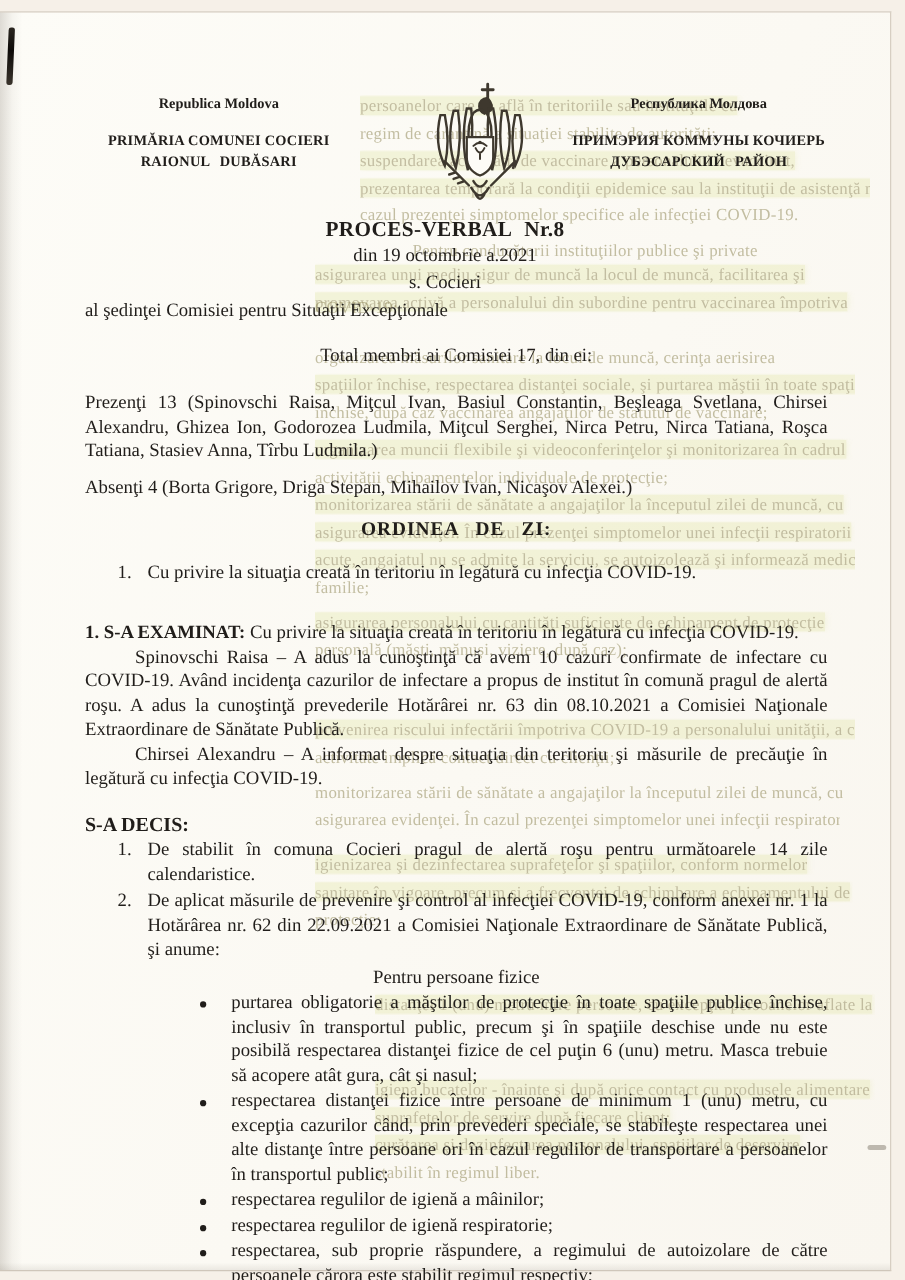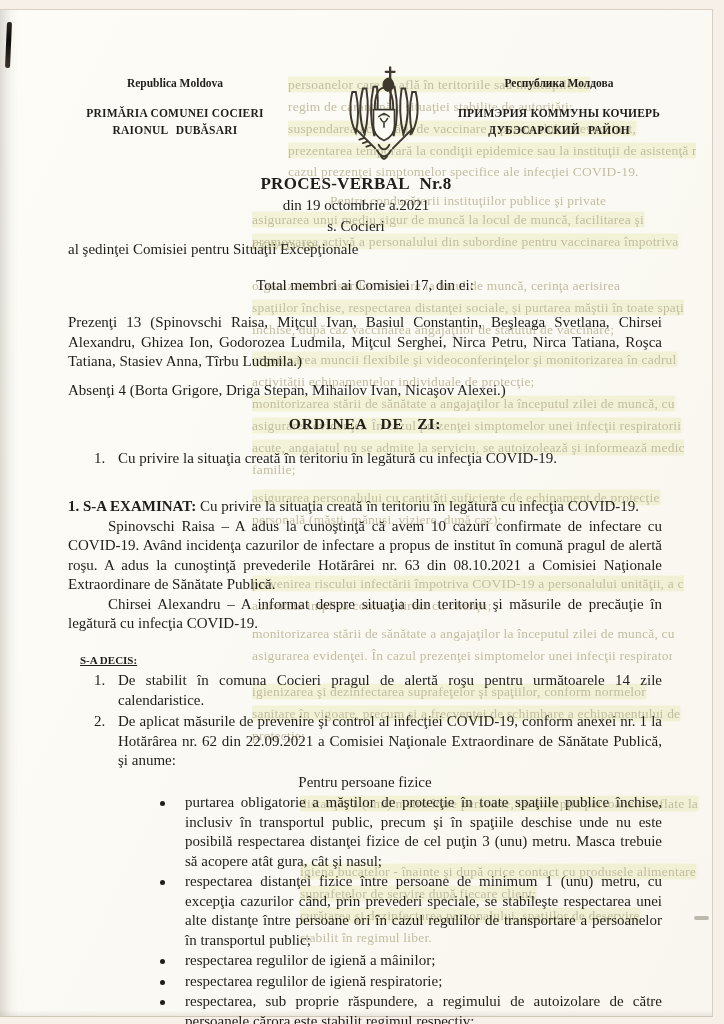--- a/index.html
+++ b/index.html
@@ -64,21 +64,21 @@
   .agenda-heading{
     text-align:center;font-weight:bold;font-size:15.5px;
     word-spacing:9px;letter-spacing:.8px;margin:0 0 15px 0;
   }
   ol.plain{list-style:none;margin:0;padding:0;}
   ol.plain>li{position:relative;padding-left:50px;margin:0 0 2px 0;}
   ol.plain>li>.num{position:absolute;left:26px;top:0;}
   .agenda-list{margin-bottom:29px !important;}
   .examined{margin-bottom:0 !important;}
   .indented{text-indent:40px;}
-  .decis-heading{font-weight:bold;font-size:11px;margin:17px 0 1px 12px;text-decoration:underline;}
+  .decis-heading{font-weight:bold;font-size:16px;margin:17px 0 1px 0;}
   .subheading{text-align:center;margin:1px 0 1px 0 !important;}
   ul.bullets{list-style:none;margin:0;padding:0;}
   ul.bullets>li{position:relative;padding-left:117px;margin:0 0 1px 0;}
   ul.bullets>li::before{
     content:"";position:absolute;left:92px;top:8px;width:5px;height:5px;
     border-radius:50%;background:#201d1a;
   }
 </style>
 <title>PROCES-VERBAL Nr.8</title></head>
 <body>
@@ -196,21 +196,21 @@
         <p class="indented jst">Spinovschi Raisa – A adus la cunoştinţă că avem 10 cazuri confirmate de infectare cu COVID-19. Având incidenţa cazurilor de infectare a propus de institut în comună pragul de alertă roşu. A adus la cunoştinţă prevederile Hotărârei nr. 63 din 08.10.2021 a Comisiei Naţionale Extraordinare de Sănătate Publică.</p>
         <p class="indented jst">Chirsei Alexandru – A informat despre situaţia din teritoriu şi măsurile de precăuţie în legătură cu infecţia COVID-19.</p>
 
         <h3 class="decis-heading">S-A DECIS:</h3>
         <ol class="plain" id="decis-list">
             <li class="jst"><span class="num">1.</span>De stabilit în comuna Cocieri pragul de alertă roşu pentru următoarele 14 zile calendaristice.</li>
             <li class="jst"><span class="num">2.</span>De aplicat măsurile de prevenire şi control al infecţiei COVID-19, conform anexei nr. 1 la Hotărârea nr. 62 din 22.09.2021 a Comisiei Naţionale Extraordinare de Sănătate Publică, şi anume:</li>
           </ol>
         <p class="subheading">Pentru persoane fizice</p>
         <ul class="bullets" id="bullet-list">
-            <li class="jst">purtarea obligatorie a măştilor de protecţie în toate spaţiile publice închise, inclusiv în transportul public, precum şi în spaţiile deschise unde nu este posibilă respectarea distanţei fizice de cel puţin 3 (unu) metru. Masca trebuie să acopere atât gura, cât şi nasul;</li>
+            <li class="jst">purtarea obligatorie a măştilor de protecţie în toate spaţiile publice închise, inclusiv în transportul public, precum şi în spaţiile deschise unde nu este posibilă respectarea distanţei fizice de cel puţin 6 (unu) metru. Masca trebuie să acopere atât gura, cât şi nasul;</li>
             <li class="jst">respectarea distanţei fizice între persoane de minimum 1 (unu) metru, cu excepţia cazurilor când, prin prevederi speciale, se stabileşte respectarea unei alte distanţe între persoane ori în cazul regulilor de transportare a persoanelor în transportul public;</li>
             <li class="jst">respectarea regulilor de igienă a mâinilor;</li>
             <li class="jst">respectarea regulilor de igienă respiratorie;</li>
             <li class="jst">respectarea, sub proprie răspundere, a regimului de autoizolare de către persoanele cărora este stabilit regimul respectiv;</li>
           </ul>
       </div>
 
     </div>
   </div>
 </div>

